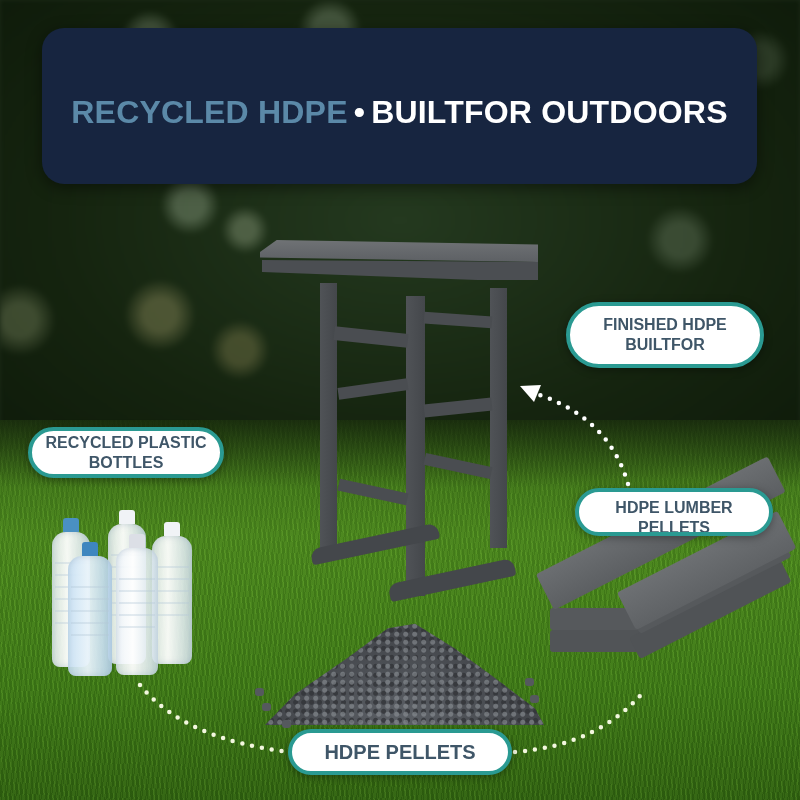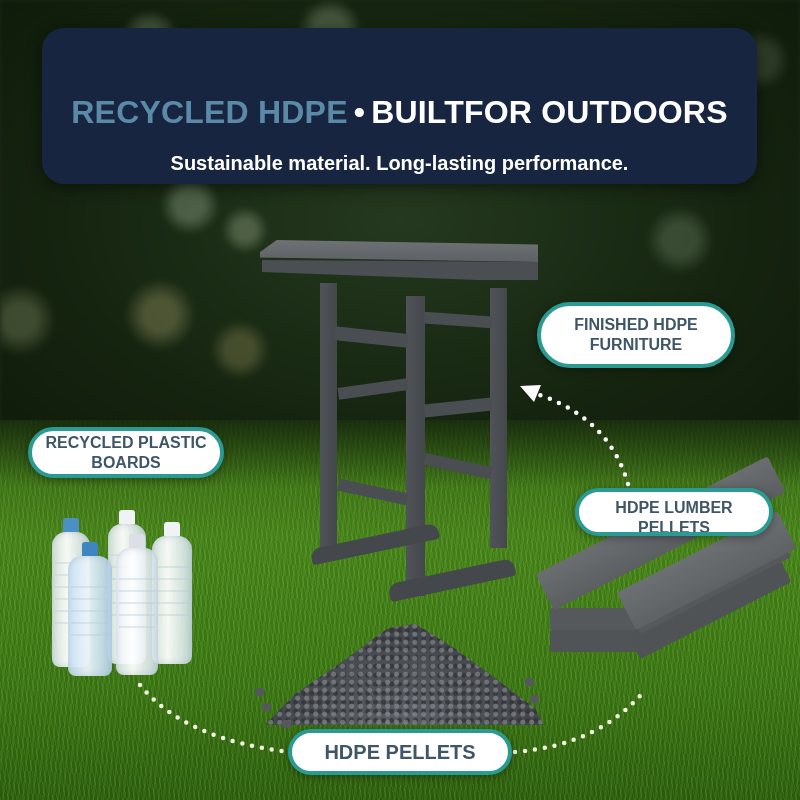--- a/index.html
+++ b/index.html
@@ -114,21 +114,20 @@
 
 <div class="scene">
   <div class="bg-top"></div>
   <div class="bg-grass"></div>
 </div>
 
 <div class="banner">
   <div class="banner-title">
     <span class="accent">RECYCLED HDPE</span><span class="dot">•</span><span class="main">BUILTFOR OUTDOORS</span>
   </div>
-  <div class="banner-sub">Sustainable material. Long-lasting performance.</div>
 </div>
 
 <svg class="paths" viewBox="0 0 800 800">
 
   <path d="M140 685 Q185 740 290 752" fill="none" stroke="#f3f7df" stroke-width="4.5" stroke-linecap="round" stroke-dasharray="0 10"></path>
 
   <path d="M515 752 Q600 745 645 690" fill="none" stroke="#f3f7df" stroke-width="4.5" stroke-linecap="round" stroke-dasharray="0 10"></path>
 
   <path d="M628 484 Q610 420 540 395" fill="none" stroke="#ffffff" stroke-width="4.5" stroke-linecap="round" stroke-dasharray="0 10"></path>
   <polygon points="520,386 541,385 534,402" fill="#ffffff"></polygon>
@@ -177,28 +176,28 @@
 
 <div class="boards">
   <div class="board" style="left:0px; top:160px; width:95px; height:22px; background:#515457;"></div>
   <div class="board" style="left:0px; top:138px; width:95px; height:22px; background:#56595c;"></div>
   <div class="board" style="left:90px; top:165px; width:170px; height:24px; background:#505356; transform:rotate(-27deg);"></div>
   <div class="board" style="left:90px; top:140px; width:170px; height:24px; background:#56595c; transform:rotate(-27deg);"></div>
   <div class="board top" style="left:4px; top:100px; width:260px; height:40px; transform:rotate(-27deg); transform-origin: 0 40px;"></div>
   <div class="board top" style="left:86px; top:118px; width:180px; height:42px; transform:rotate(-27deg); transform-origin: 0 42px; background:linear-gradient(180deg,#6d7073,#5f6265);"></div>
 </div>
 
-<div class="pill" style="left:537px; top:302px; width:198px; height:66px; font-size:16px;">
+<div class="pill" style="left:566px; top:302px; width:198px; height:66px; font-size:16px;">
   <span>FINISHED HDPE</span>
-  <span>FURNITURE</span>
+  <span>BUILTFOR</span>
 </div>
 
 <div class="pill" style="left:28px; top:427px; width:196px; height:51px; font-size:16px;">
   <span>RECYCLED PLASTIC</span>
-  <span>BOARDS</span>
+  <span>BOTTLES</span>
 </div>
 
 <div class="pill" style="left:575px; top:488px; width:198px; height:48px; font-size:16px; justify-content:flex-start; padding-top:6px;">
   <span>HDPE LUMBER</span>
   <span>PELLETS</span>
 </div>
 
 <div class="pill" style="left:288px; top:729px; width:224px; height:46px; font-size:20px;">
   <span>HDPE PELLETS</span>
 </div>

